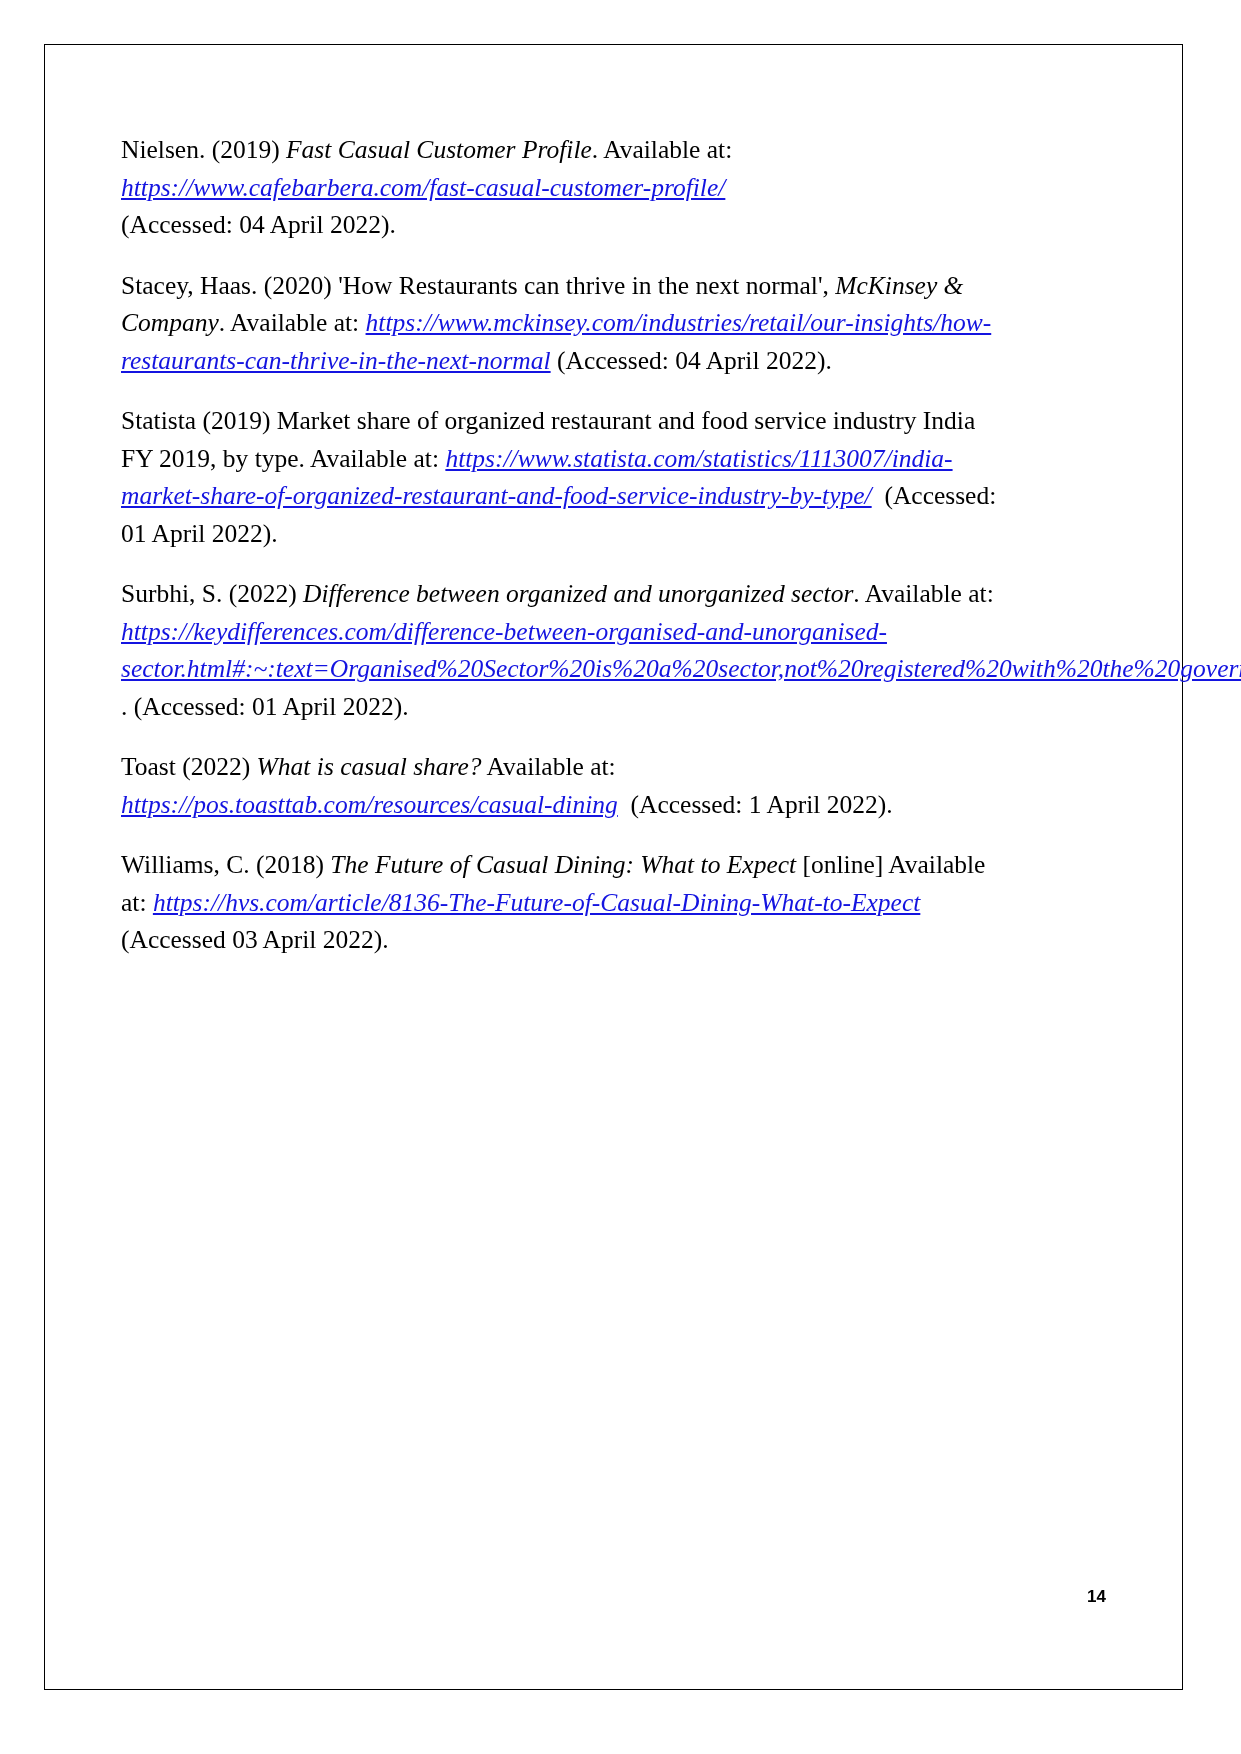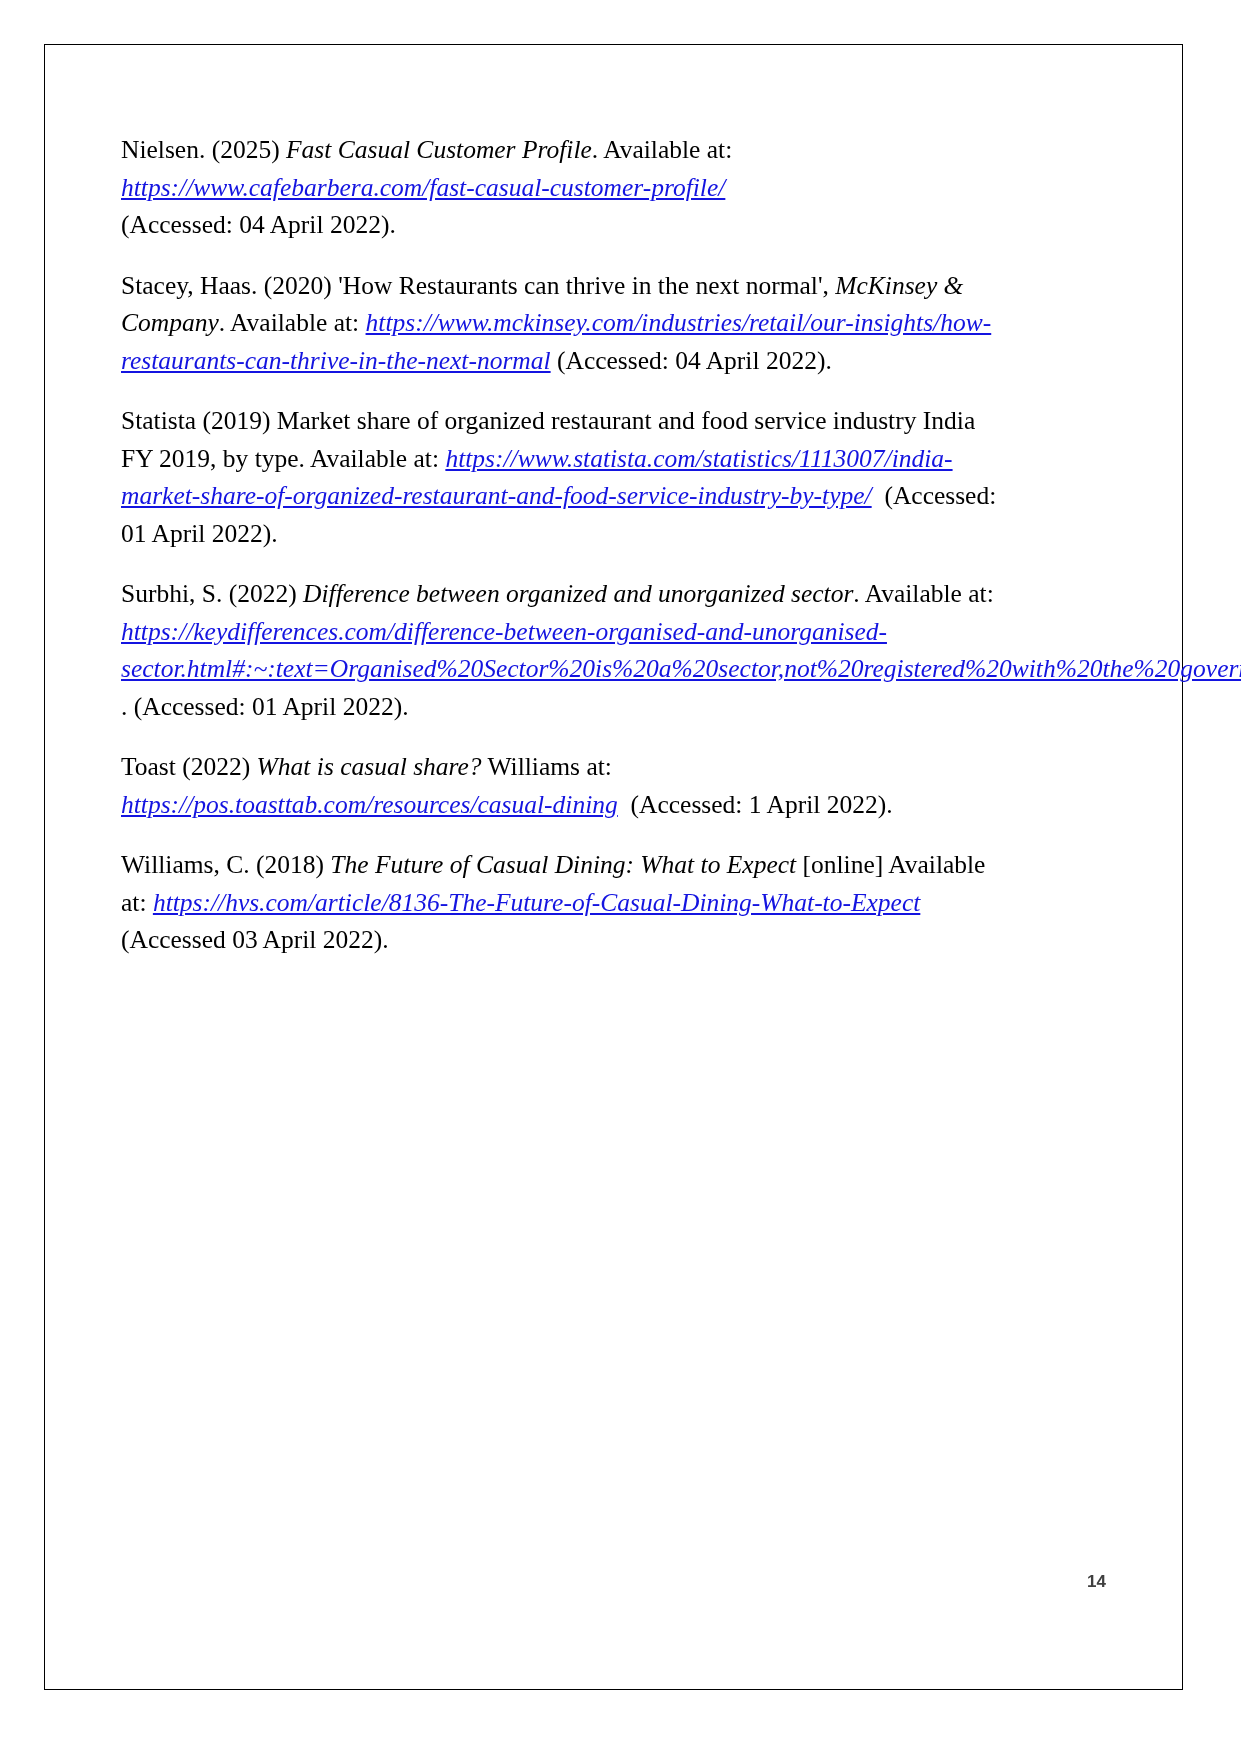--- a/index.html
+++ b/index.html
@@ -44,36 +44,36 @@
   .lnk {
     color: #1414e0;
     text-decoration: underline;
     text-decoration-color: #1414e0;
     text-underline-offset: 2px;
     font-style: italic;
   }
   .pagenum {
     position: absolute;
     right: 76px;
-    bottom: 97px;
+    bottom: 82px;
     font-family: "Liberation Sans", "DejaVu Sans", sans-serif;
     font-size: 17px;
     font-weight: bold;
-    color: #404040;
+    color: #000000;
   }
 </style>
 </head>
 <body>
 
 <div class="page">
   <div class="content">
-      <p class="ref"><span>Nielsen. (2025) </span><em class="it">Fast Casual Customer Profile</em><span>. Available at:
+      <p class="ref"><span>Nielsen. (2019) </span><em class="it">Fast Casual Customer Profile</em><span>. Available at:
 </span><a class="lnk" href="#">https://www.cafebarbera.com/fast-casual-customer-profile/</a><span>
 (Accessed: 04 April 2022).</span></p>
       <p class="ref"><span>Stacey, Haas. (2020) 'How Restaurants can thrive in the next normal', </span><em class="it">McKinsey &amp; Company</em><span>. Available at: </span><a class="lnk" href="#">https://www.mckinsey.com/industries/retail/our-insights/how-restaurants-can-thrive-in-the-next-normal</a><span> (Accessed: 04 April 2022).</span></p>
       <p class="ref"><span>Statista (2019) Market share of organized restaurant and food service industry India FY 2019, by type. Available at: </span><a class="lnk" href="#">https://www.statista.com/statistics/1113007/india-market-share-of-organized-restaurant-and-food-service-industry-by-type/</a><span>  (Accessed: 01 April 2022).</span></p>
       <p class="ref"><span>Surbhi, S. (2022) </span><em class="it">Difference between organized and unorganized sector</em><span>. Available at: </span><a class="lnk" href="#">https://keydifferences.com/difference-between-organised-and-unorganised-sector.html#:~:text=Organised%20Sector%20is%20a%20sector,not%20registered%20with%20the%20government</a><span> . (Accessed: 01 April 2022).</span></p>
-      <p class="ref"><span>Toast (2022) </span><em class="it">What is casual share?</em><span> Williams at:
+      <p class="ref"><span>Toast (2022) </span><em class="it">What is casual share?</em><span> Available at:
 </span><a class="lnk" href="#">https://pos.toasttab.com/resources/casual-dining</a><span>  (Accessed: 1 April 2022).</span></p>
       <p class="ref"><span>Williams, C. (2018) </span><em class="it">The Future of Casual Dining: What to Expect</em><span> [online] Available at: </span><a class="lnk" href="#">https://hvs.com/article/8136-The-Future-of-Casual-Dining-What-to-Expect</a><span> (Accessed 03 April 2022).</span></p>
     </div>
   <div class="pagenum">14</div>
 </div>
 
 </body></html>

